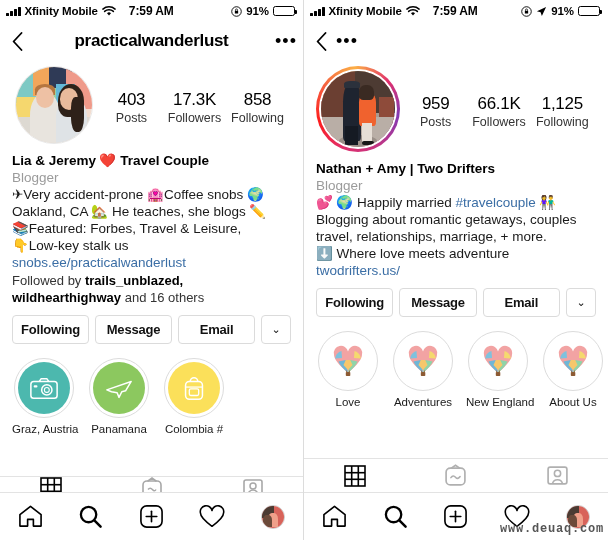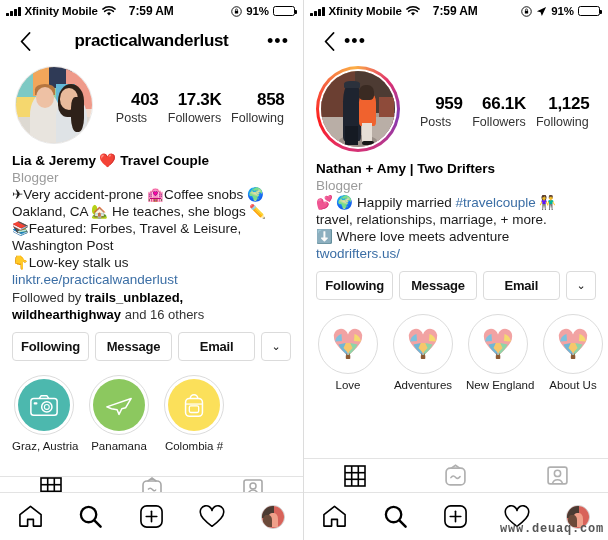--- a/index.html
+++ b/index.html
@@ -46,21 +46,21 @@
   .batt-shell::after {
     content: ""; position: absolute; right: -3px; top: 3px;
     width: 1.6px; height: 4px; background: #000; border-radius: 0 1px 1px 0;
   }
   .batt-fill { height: 100%; background: #000; border-radius: 1px; }
 
   
   .navbar {
     flex: 0 0 38px; height: 38px;
     display: flex; align-items: center;
-    padding: 0 12px;
+    padding: 0 4px;
     background: #ffffff;
   }
   .nav-title {
     flex: 1; text-align: center;
     font-size: 17px; font-weight: bold; color: #000;
     letter-spacing: -0.3px;
   }
   .nav-btn { width: 26px; display: flex; align-items: center; justify-content: center; cursor: pointer; }
   .dots { font-size: 18px; letter-spacing: 1px; color: #000; line-height: 10px; }
 
@@ -113,21 +113,21 @@
   .man { position: absolute; left: 30%; top: 18%; width: 24%; height: 74%; background: #1e2430; border-radius: 30% 30% 10% 10%; }
   .man-hat { position: absolute; left: 31%; top: 13%; width: 22%; height: 9%; background: #2b313c; border-radius: 40% 40% 10% 10%; }
   .man-leg { position: absolute; left: 33%; bottom: 2%; width: 17%; height: 26%; background: #151a23; }
   .woman { position: absolute; left: 52%; top: 30%; width: 22%; height: 42%; background: #f0622e; border-radius: 26% 26% 14% 14%; }
   .woman-hair { position: absolute; left: 52%; top: 18%; width: 19%; height: 20%; background: #3a2a22; border-radius: 46% 46% 30% 30%; }
   .woman-leg { position: absolute; left: 56%; bottom: 6%; width: 13%; height: 26%; background: #e6ded6; }
   .woman-shoe { position: absolute; left: 55%; bottom: 2%; width: 16%; height: 6%; background: #171717; border-radius: 2px; }
 
   .stats { flex: 1; display: flex; align-items: flex-start; justify-content: space-around; padding: 4px 2px 0 4px; }
   .stat { text-align: center; min-width: 54px; cursor: pointer; }
-  .stat-num { font-size: 17px; font-weight: bold; color: #000; line-height: 21px; letter-spacing: -0.3px; text-align: right; }
+  .stat-num { font-size: 17px; font-weight: normal; color: #000; line-height: 21px; letter-spacing: -0.3px; }
   .stat-lbl { font-size: 12.5px; color: #333; line-height: 16px; }
 
   .bio { padding-top: 4px; }
   .bio-name { font-size: 13.5px; font-weight: bold; color: #000; line-height: 17px; }
   .bio-cat { font-size: 13.5px; color: #9b9b9b; line-height: 17px; }
   .bio-line { font-size: 13.5px; color: #1a1a1a; line-height: 17px; }
   .bio-link { font-size: 13.5px; color: #3b6ea5; line-height: 17px; cursor: pointer; }
   .hashtag { color: #3b6ea5; }
   .followed {
     font-size: 13px; color: #333; line-height: 17px; padding-top: 1px;
@@ -279,23 +279,22 @@
           </div>
         </div>
       </div>
 
       <div class="bio">
         <div class="bio-name">Lia &amp; Jeremy ❤️ Travel Couple</div>
         <div class="bio-cat">Blogger</div>
         <div class="bio-line">✈Very accident-prone 🏩Coffee snobs 🌍</div>
         <div class="bio-line">Oakland, CA 🏡 He teaches, she blogs ✏️</div>
         <div class="bio-line">📚Featured: Forbes, Travel &amp; Leisure,</div>
-        <div class="bio-line">Washington Post</div>
         <div class="bio-line">👇Low-key stalk us</div>
-        <div class="bio-link">linktr.ee/practicalwanderlust</div>
+        <div class="bio-link">snobs.ee/practicalwanderlust</div>
         <div class="followed">
           <span>Followed by </span><b>trails_unblazed, wildhearthighway</b><span> and 16 others</span>
         </div>
       </div>
 
       <div class="btnrow">
         <div class="btn">Following</div>
         <div class="btn">Message</div>
         <div class="btn">Email</div>
         <div class="btn chev">⌄</div>
@@ -487,20 +486,21 @@
           </div>
         </div>
       </div>
 
       <div class="bio">
         <div class="bio-name">Nathan + Amy | Two Drifters</div>
         <div class="bio-cat">Blogger</div>
         <div class="bio-line">
           <span>💕 🌍 Happily married </span><span class="hashtag">#travelcouple</span><span> 👫</span>
         </div>
+        <div class="bio-line">Blogging about romantic getaways, couples</div>
         <div class="bio-line">travel, relationships, marriage, + more.</div>
         <div class="bio-line">⬇️ Where love meets adventure</div>
         <div class="bio-link">twodrifters.us/</div>
       </div>
 
       <div class="btnrow">
         <div class="btn">Following</div>
         <div class="btn">Message</div>
         <div class="btn">Email</div>
         <div class="btn chev">⌄</div>

